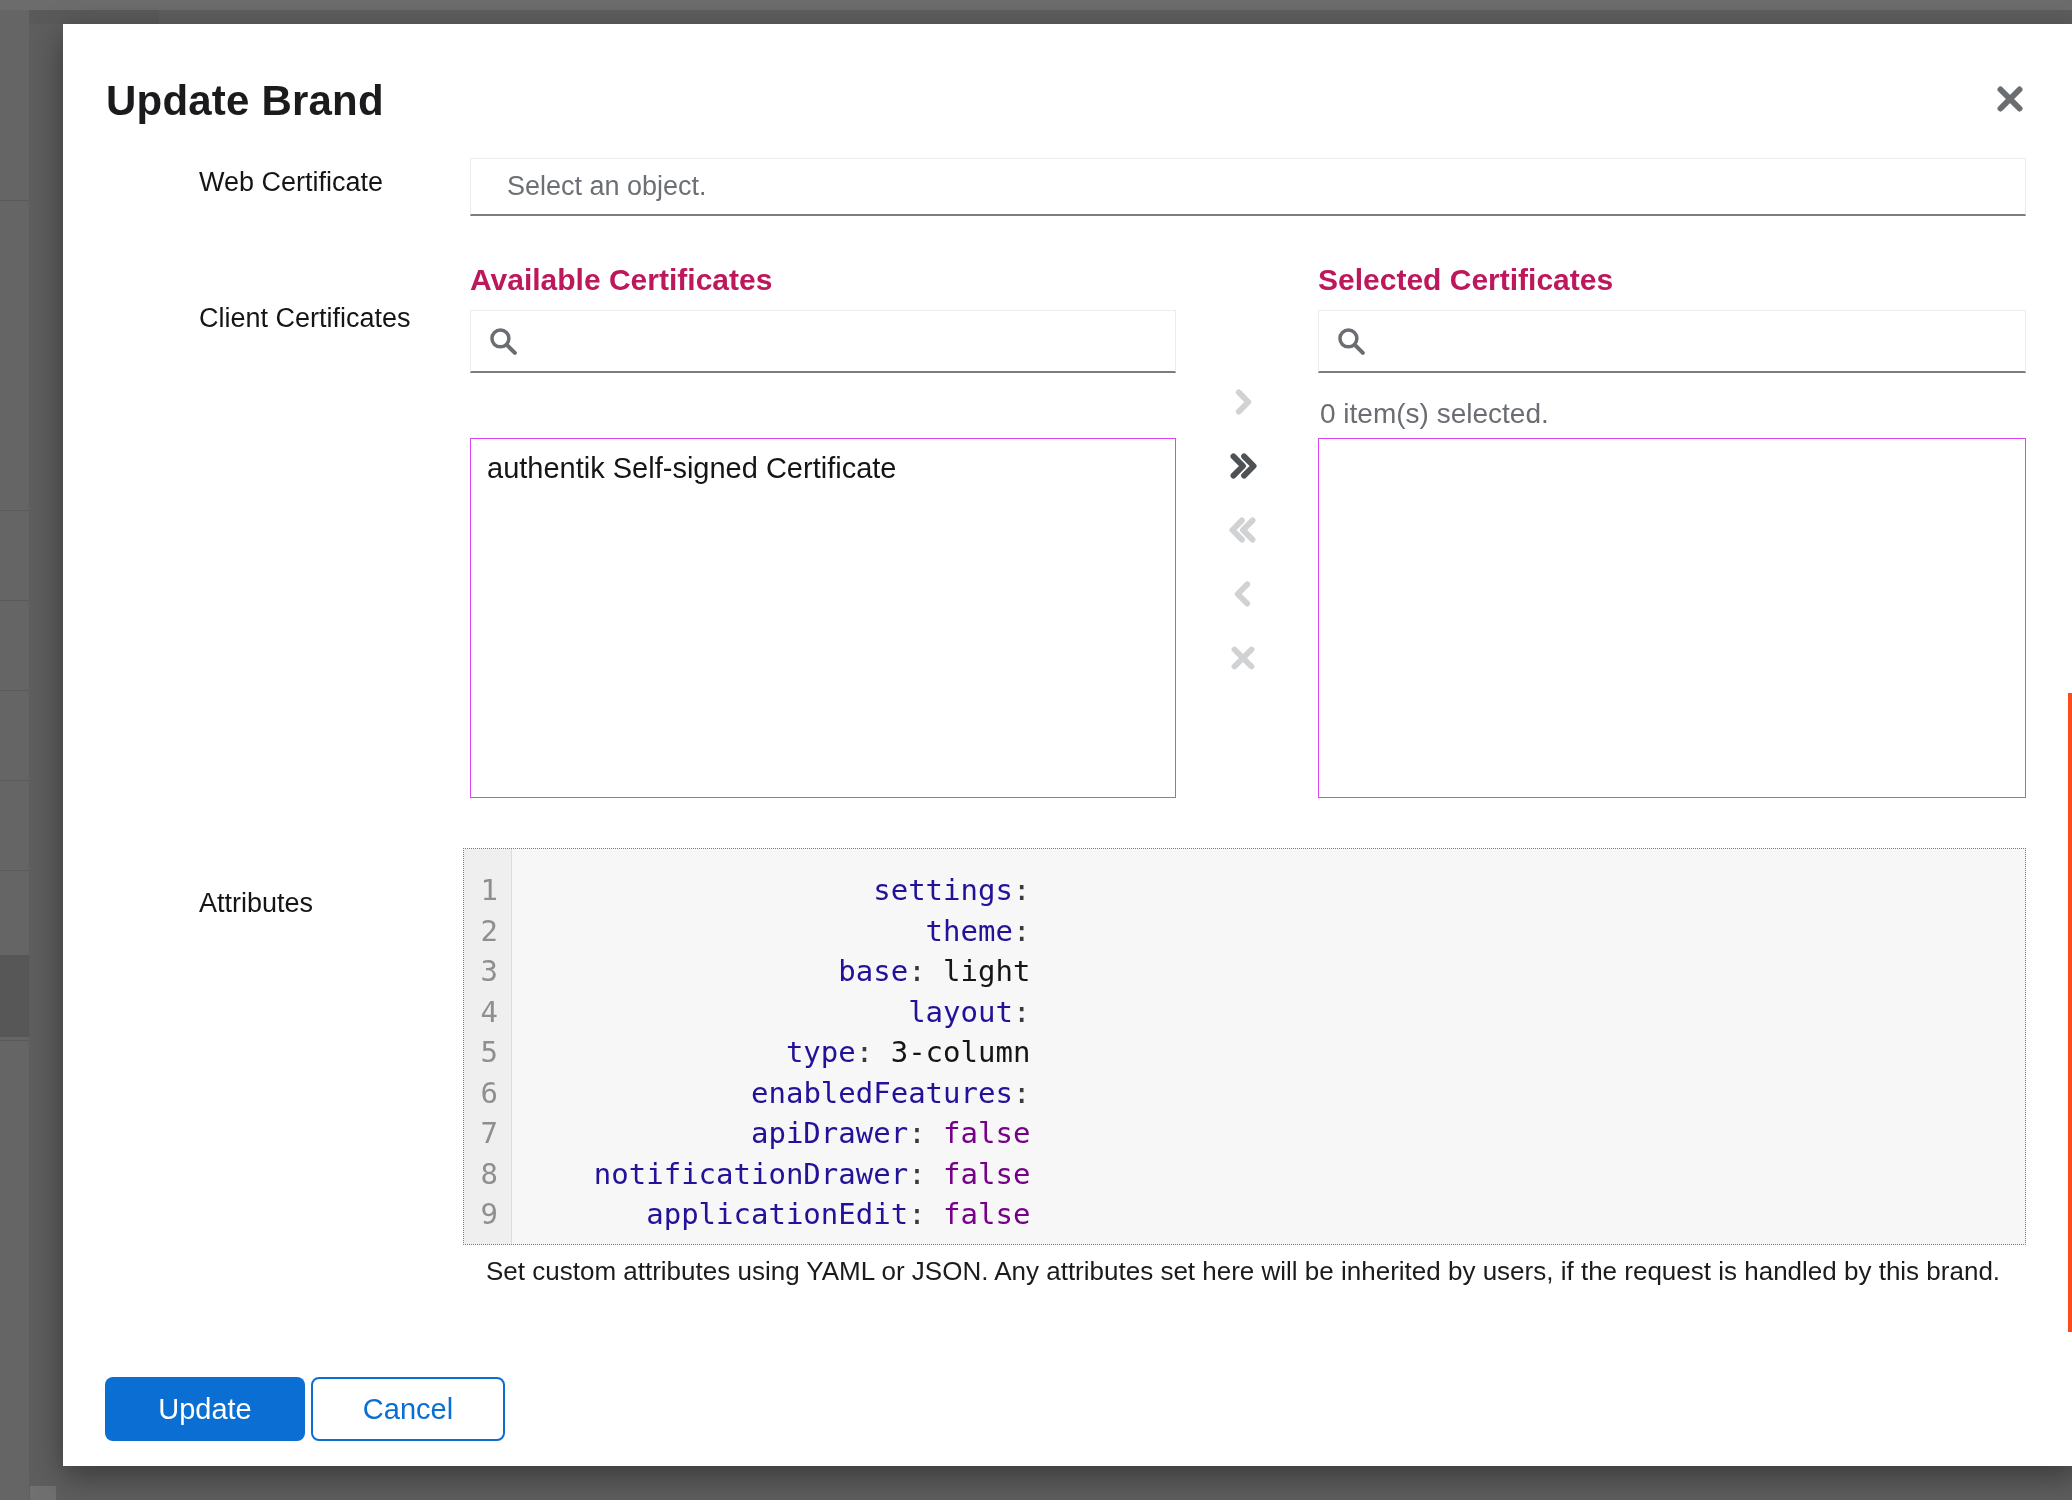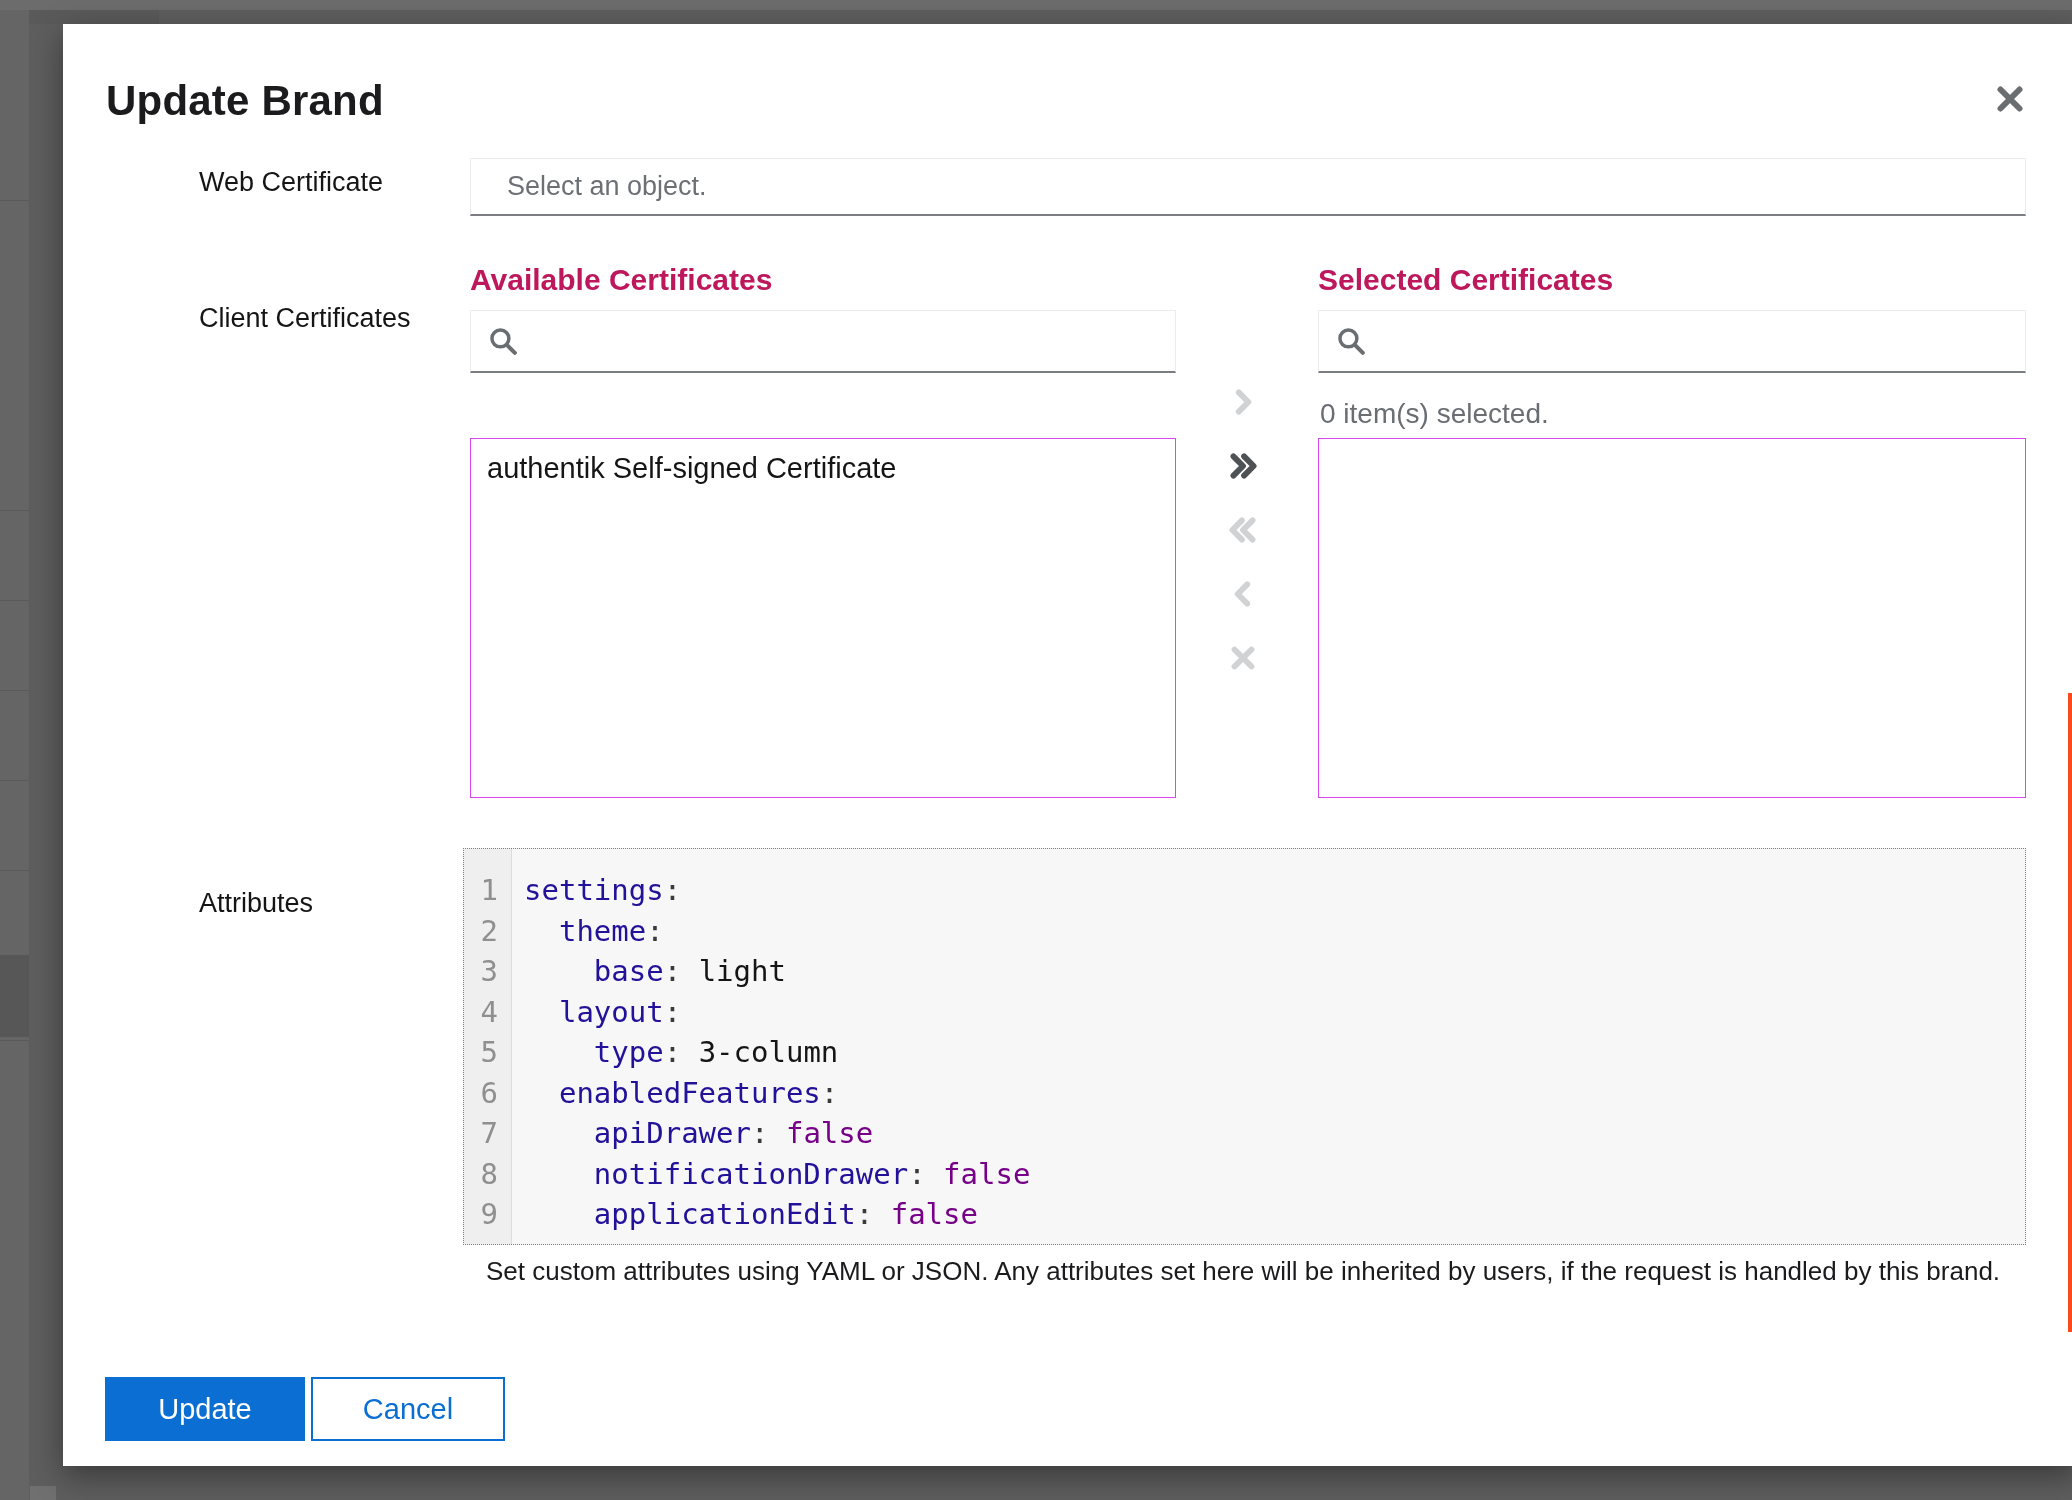--- a/index.html
+++ b/index.html
@@ -98,34 +98,34 @@
     display:flex; cursor:text;
     font-family:"DejaVu Sans Mono", monospace;
     font-size:29px;
   }
   .gutter {
     width:48px; background:#efefef; border-right:1px solid #dcdcdc;
     padding:21px 13px 0 0; text-align:right; color:#8f8f8f;
   }
   .gutter div { height:40.5px; line-height:40.5px; }
   .codepane { padding:21px 0 0 12px; white-space:pre; overflow:hidden; }
-  .codepane div { height:40.5px; line-height:40.5px; }
+  .codepane div { height:40.5px; line-height:40.5px;text-align:right; }
   .cm-key   { color:#221199; }
   .cm-colon { color:#3a3a3a; }
   .cm-kw    { color:#770088; }
   .cm-plain { color:#151515; }
 
   .help-text {
     position:absolute; left:423px; top:1232px;
     font-size:26px; color:#1b1b1d; white-space:nowrap;
   }
 
   
   .btn {
-    position:absolute; top:1353px; height:64px; border-radius:0;
+    position:absolute; top:1353px; height:64px; border-radius:8px;
     font-family:"Liberation Sans", sans-serif; font-size:29px; cursor:pointer;
     display:flex; align-items:center; justify-content:center;
   }
   .btn-update { left:42px; width:200px; background:#0a6ed3; color:#ffffff; border:none; }
   .btn-cancel { left:248px; width:194px; background:#ffffff; color:#0a6ed3; border:2px solid #0a6ed3; }
 
   
   .scroll-thumb {
     position:absolute; left:2005px; top:669px; width:11px; height:639px;
     background:#fb4a1c; z-index:5; cursor:grab;

